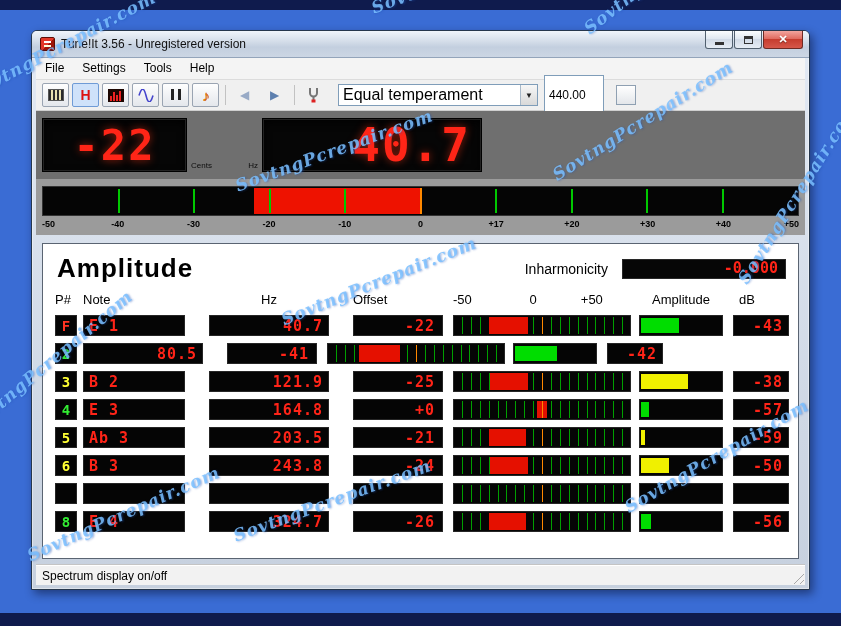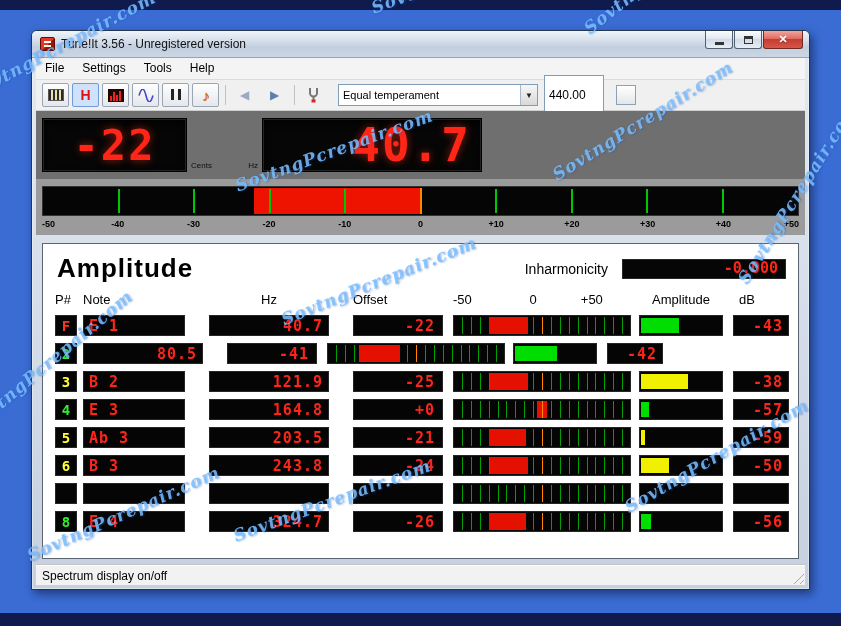--- a/index.html
+++ b/index.html
@@ -51,21 +51,21 @@
   .ic-strobe { width: 16px; height: 12px; border: 1px solid #555;
     background: repeating-linear-gradient(90deg, #2a2a2a 0 2px, #e8e0b0 2px 4px); }
   .ic-h { color: #dd1111; font-weight: bold; font-size: 14px; }
   .ic-pause i { display: inline-block; width: 3px; height: 11px; background: #222; margin: 0 2px; }
   .ic-note { color: #e88a00; font-size: 15px; text-shadow: 1px 0 0 #c0392b; }
   .arrow { font-size: 12px; line-height: 1; }
   .arrow.prev { color: #98aac6; }
   .arrow.next { color: #5d7fae; }
   .combo { display: flex; align-items: center; width: 200px; height: 22px; margin: 0 6px 0 8px;
     border: 1px solid #7f9db9; background: #fff; }
-  .combo-text { flex: 1; font-size: 11px; padding-left: 4px; white-space: nowrap; overflow: hidden; }
+  .combo-text { flex: 1; font-size: 16px; padding-left: 4px; white-space: nowrap; overflow: hidden; }
   .combo-btn { width: 17px; height: 100%; border-left: 1px solid #a8b8c8;
     background: linear-gradient(#f7f7f7, #d9d9d9); display: flex; align-items: center; justify-content: center; }
   .carrow { font-size: 8px; color: #222; }
   .pitch { width: 60px; height: 40px; border: 1px solid #7f9db9; font: 12px "Liberation Sans", sans-serif; padding: 0 4px; margin-right: 12px; }
   .auxbox { width: 20px; height: 20px; border: 1px solid #8fa0b2; background: linear-gradient(#fff, #e3e6ea); }
 
   
   .display-strip { height: 68px; margin: 0 4px; background: #6f6f6f; display: flex; align-items: center; padding: 0 6px; }
   .led { height: 54px; background: #060606; border: 1px solid #000;
     box-shadow: inset 0 0 0 1px #232323, inset 0 3px 8px rgba(0,0,0,.9);
@@ -252,21 +252,21 @@
         </div>
       <div class="center-line"></div>
     </div>
     <div class="meter-scale" id="meter-scale">
         <span style="left: 0%; transform: translateX(0px);">-50</span>
         <span style="left: 10%; transform: translateX(-50%);">-40</span>
         <span style="left: 20%; transform: translateX(-50%);">-30</span>
         <span style="left: 30%; transform: translateX(-50%);">-20</span>
         <span style="left: 40%; transform: translateX(-50%);">-10</span>
         <span style="left: 50%; transform: translateX(-50%);">0</span>
-        <span style="left: 60%; transform: translateX(-50%);">+10</span>
+        <span style="left: 60%; transform: translateX(-50%);">+17</span>
         <span style="left: 70%; transform: translateX(-50%);">+20</span>
         <span style="left: 80%; transform: translateX(-50%);">+30</span>
         <span style="left: 90%; transform: translateX(-50%);">+40</span>
         <span style="left: 100%; transform: translateX(-100%);">+50</span>
       </div>
   </div>
 
   <div class="harmonics">
     <div class="h-head">
       <span class="h-title">Amplitude</span>

